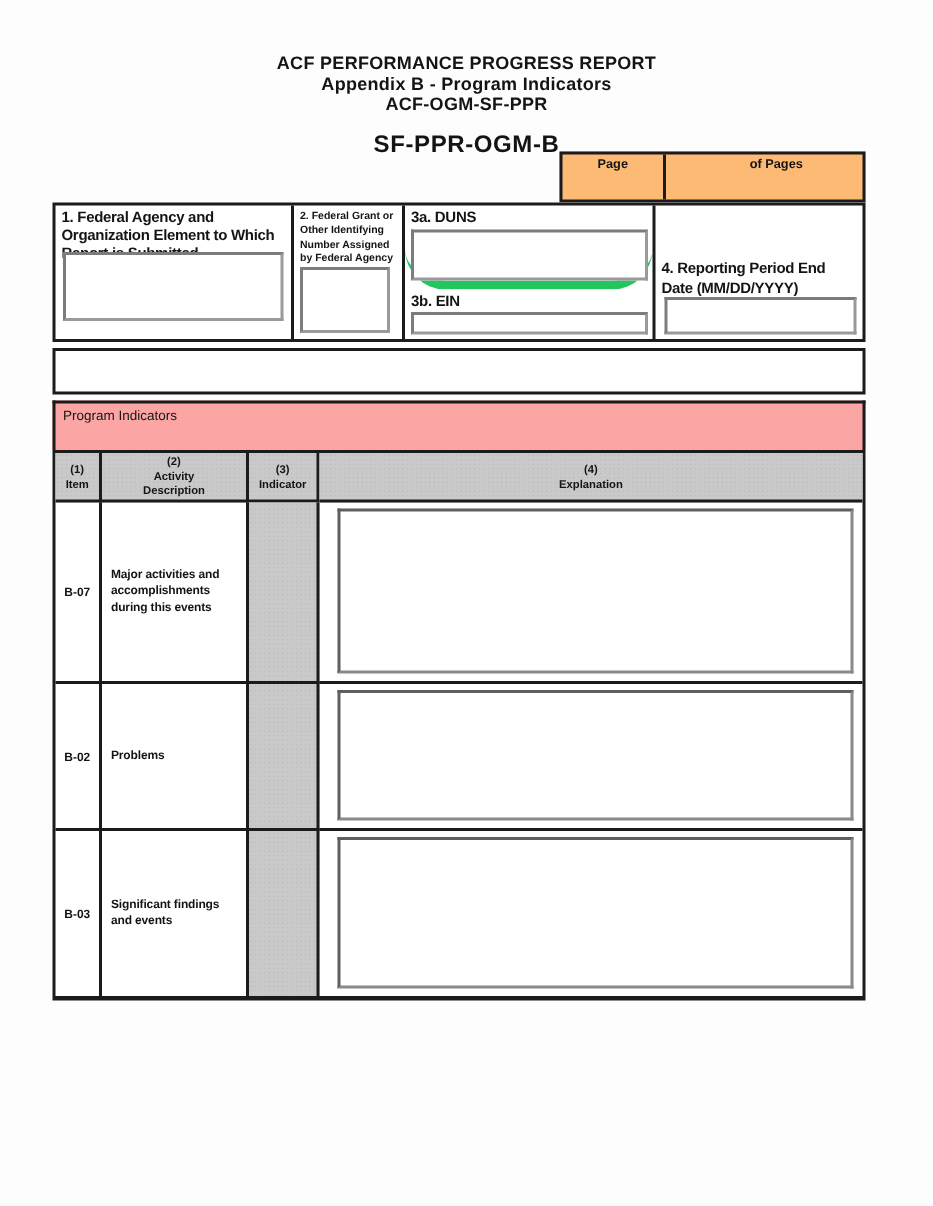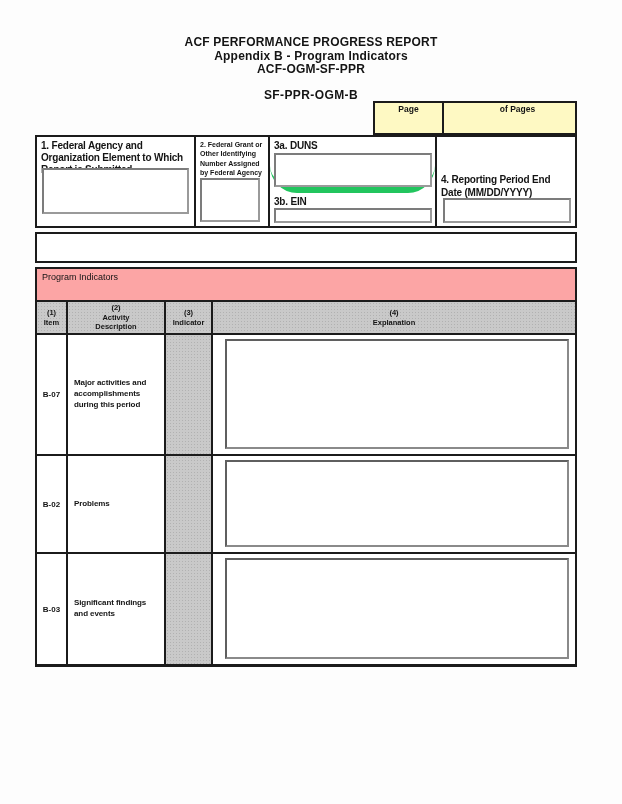--- a/index.html
+++ b/index.html
@@ -6,25 +6,25 @@
   html,body { background:#ffffff; }
   .page {
     position:relative; width:622px; height:804px; background:#fdfdfd;
     font-family:"Liberation Sans","DejaVu Sans",sans-serif; color:#141414;
     overflow:hidden;
   }
   
   .title-line { position:absolute; left:0; right:0; text-align:center;
     font-size:12px; font-weight:bold; letter-spacing:0.2px; }
   .t1 { top:35px; } .t2 { top:49px; } .t3 { top:62px; }
-  .form-code { top:88px; font-size:12px; letter-spacing:0.4px; }
+  .form-code { top:88px; font-size:16px; letter-spacing:0.4px; }
 
   
   .page-counter { position:absolute; left:373px; top:101px; width:204px; height:34px;
-    border:2px solid #1b1b1b; display:flex; background:#fef9c3; }
+    border:2px solid #1b1b1b; display:flex; background:#fdba74; }
   .pc-seg { position:relative; padding-top:1px; text-align:center;
     font-size:8.5px; font-weight:bold; }
   .pc-seg.first { width:69px; border-right:2px solid #1b1b1b; }
   .pc-seg.second { flex:1;padding-left:16px; }
 
   
   .header-table { position:absolute; left:35px; top:135px; width:542px; height:93px;
     border:2px solid #1b1b1b; display:flex; background:#fff; }
   .hcell { position:relative; border-right:2px solid #1b1b1b; }
   .hc1 { width:159px; }
@@ -140,21 +140,21 @@
     <div class="cell th shaded">
       <div>(3)</div>
       <div>Indicator</div>
     </div>
     <div class="cell th shaded lastcol">
       <div>(4)</div>
       <div>Explanation</div>
     </div>
 
     <div class="cell item-cell">B-07</div>
-    <div class="cell desc-cell">Major activities and accomplishments during this period</div>
+    <div class="cell desc-cell">Major activities and accomplishments during this events</div>
     <div class="cell shaded"></div>
     <div class="cell lastcol">
       <div class="textarea"></div>
     </div>
 
     <div class="cell item-cell">B-02</div>
     <div class="cell desc-cell">Problems</div>
     <div class="cell shaded"></div>
     <div class="cell lastcol">
       <div class="textarea"></div>

